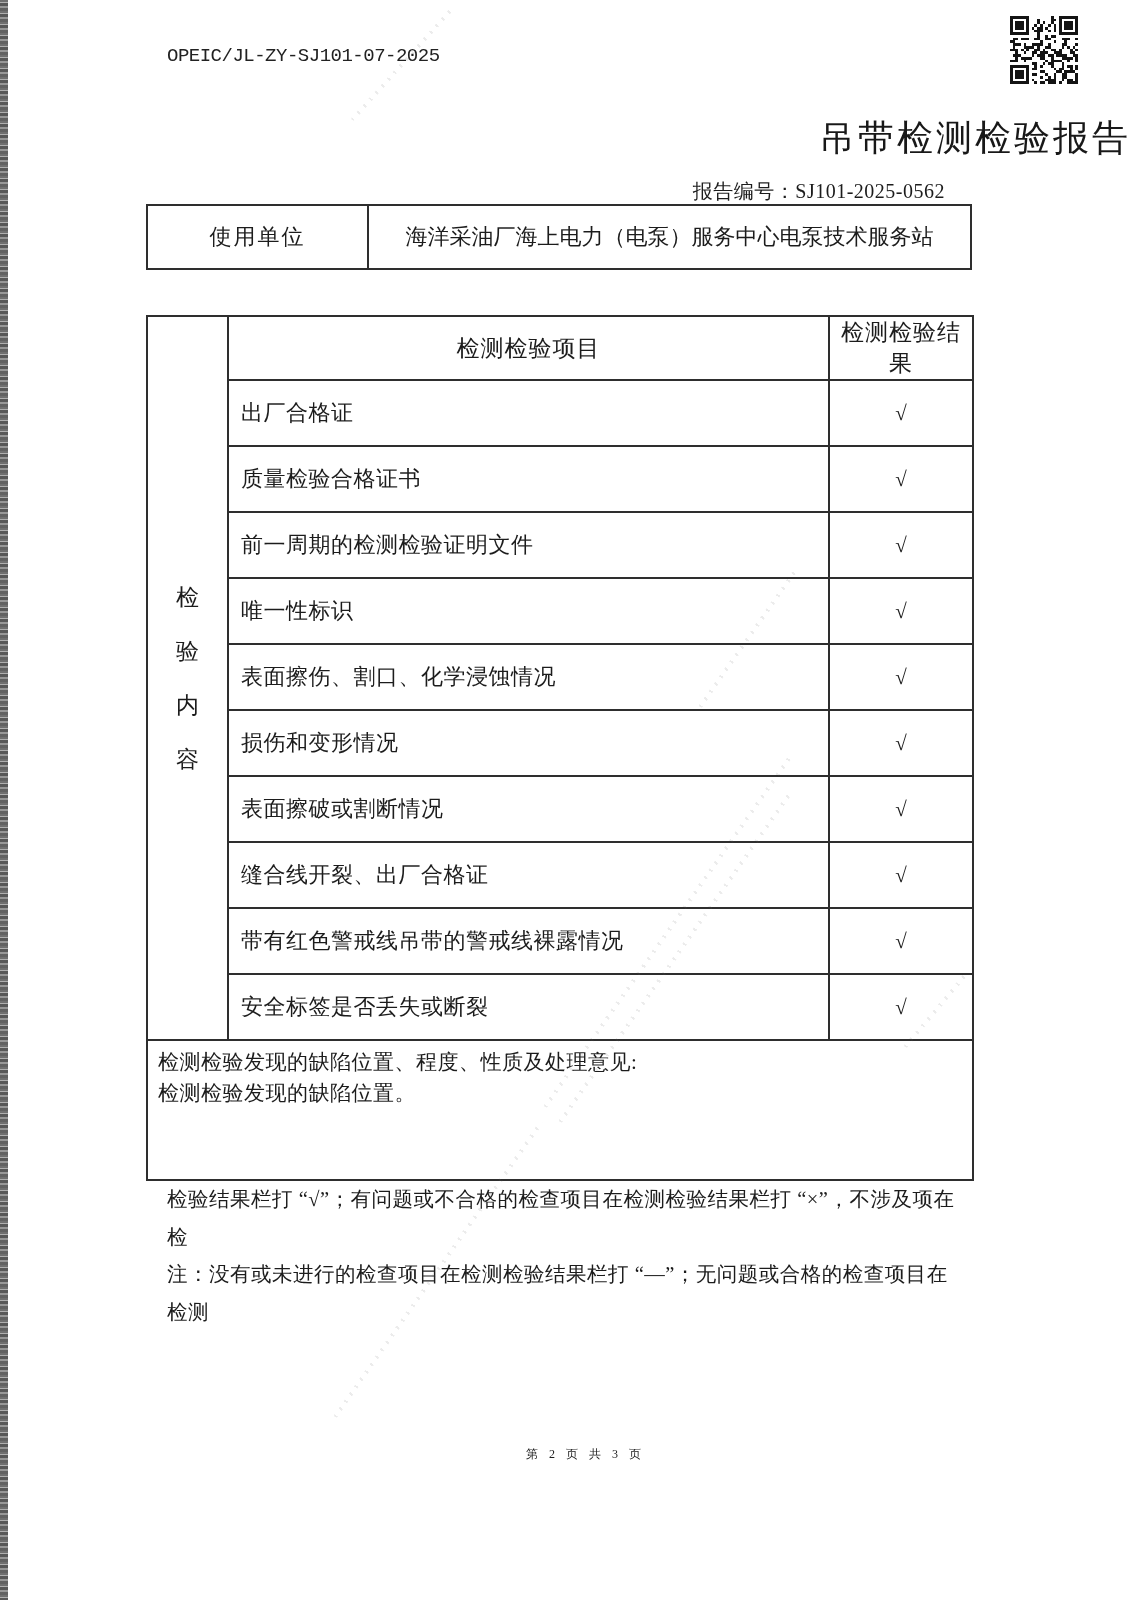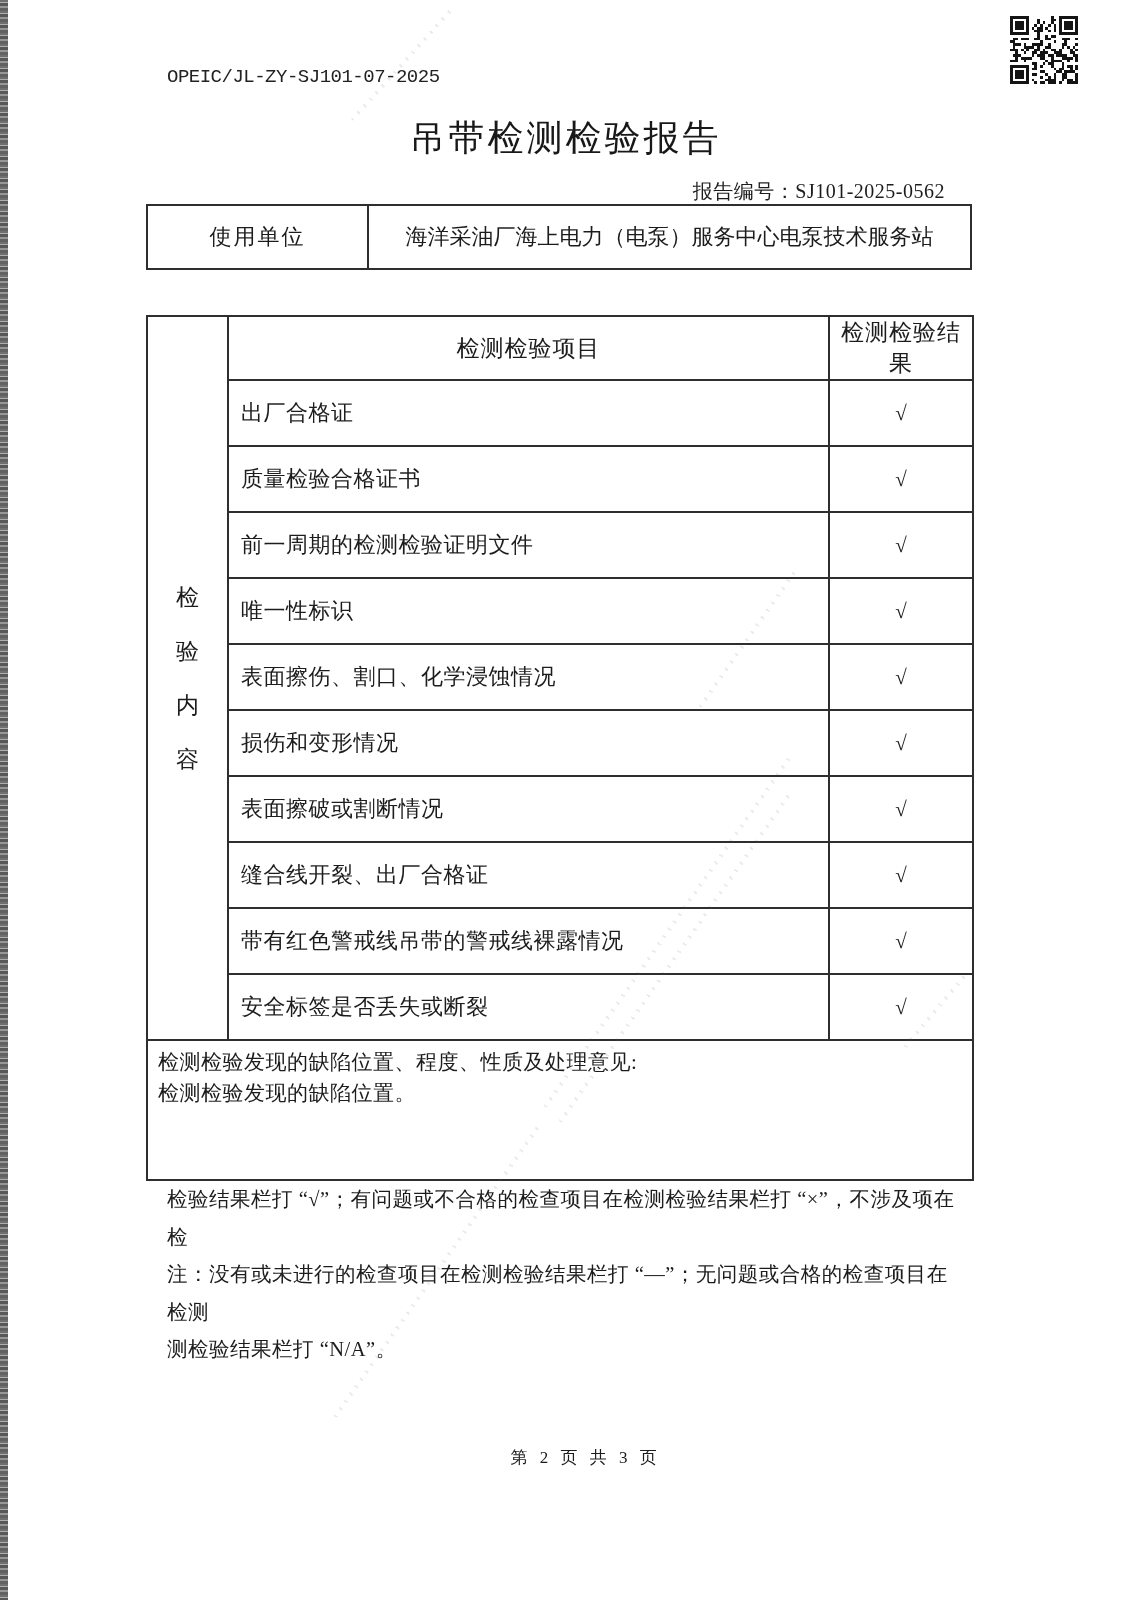--- a/index.html
+++ b/index.html
@@ -13,28 +13,28 @@
     -webkit-font-smoothing:antialiased;
   }
   
   .edge-strip{
     position:absolute;left:0;top:0;width:8px;height:1600px;
     background:repeating-linear-gradient(180deg,
       #4b4b4b 0 2px,#9b9b9b 2px 3px,#2e2e2e 3px 6px,#7d7d7d 6px 8px,#3a3a3a 8px 11px);
     opacity:.8;
   }
   .doc-code{
-    position:absolute;left:167px;top:66px;
+    position:absolute;left:167px;top:45px;
     font-family:"Liberation Mono","DejaVu Sans Mono",monospace;
     font-size:19px;letter-spacing:-0.5px;color:#222;
   }
   .qr{position:absolute;left:1010px;top:14px;width:68px;height:72px;}
   .title{
     position:absolute;left:0;right:0;top:114px;
-    text-align:center;font-size:36px;letter-spacing:3px;color:#181818;
+    text-align:right;font-size:36px;letter-spacing:3px;color:#181818;
   }
   .report-no{
     position:absolute;right:186px;top:171px;
     font-size:20px;letter-spacing:.5px;white-space:nowrap;margin-top:7px;
   }
   table{border-collapse:collapse;table-layout:fixed;}
   .info-table{position:absolute;left:146px;top:204px;width:826px;}
   .info-table td{
     border:2px solid #2e2e2e;text-align:center;vertical-align:middle;
     font-size:22px;padding:16px;
@@ -55,21 +55,21 @@
   }
   tr.defect{height:140px;}
   td.defect-cell{vertical-align:top;text-align:left;padding:6px 10px;}
   .defect-line{font-size:21px;line-height:31px;letter-spacing:.5px;}
   .note{
     position:absolute;left:167px;top:1181px;width:800px;
     font-size:20.5px;line-height:37.5px;letter-spacing:.5px;
   }
   .footer{
     position:absolute;left:0;right:0;top:1446px;
-    text-align:center;font-size:17px;letter-spacing:4px;margin-left:40px;
+    text-align:center;font-size:12px;letter-spacing:4px;margin-left:40px;
   }
   
   .ghost{
     position:absolute;height:4px;
     background:repeating-linear-gradient(90deg,rgba(95,95,95,.55) 0 2px,transparent 2px 9px);
     transform-origin:left center;opacity:.22;border-radius:2px;
   }
 </style>
 </head>
 <body>
@@ -359,21 +359,20 @@
       <div class="defect-line">检测检验发现的缺陷位置、程度、性质及处理意见:</div>
       <div class="defect-line">检测检验发现的缺陷位置。</div>
     </td>
   </tr>
 </tbody>
   </table>
 
 <div class="note">
   <div>检验结果栏打 “√”；有问题或不合格的检查项目在检测检验结果栏打 “×”，不涉及项在检</div>
   <div>注：没有或未进行的检查项目在检测检验结果栏打 “—”；无问题或合格的检查项目在检测</div>
-  <div>测检验结果栏打 “N/A”。</div>
 </div>
 
 <div class="footer">第 2 页 共 3 页</div>
 
 <div class="ghost" style="left:352px;top:118px;width:150px;transform:rotate(-48deg);"></div>
 <div class="ghost" style="left:700px;top:705px;width:170px;transform:rotate(-55deg);"></div>
 <div class="ghost" style="left:545px;top:1105px;width:430px;transform:rotate(-55deg);"></div>
 <div class="ghost" style="left:560px;top:1120px;width:400px;transform:rotate(-55deg);"></div>
 <div class="ghost" style="left:335px;top:1415px;width:360px;transform:rotate(-55deg);"></div>
 <div class="ghost" style="left:905px;top:1045px;width:95px;transform:rotate(-50deg);"></div>

